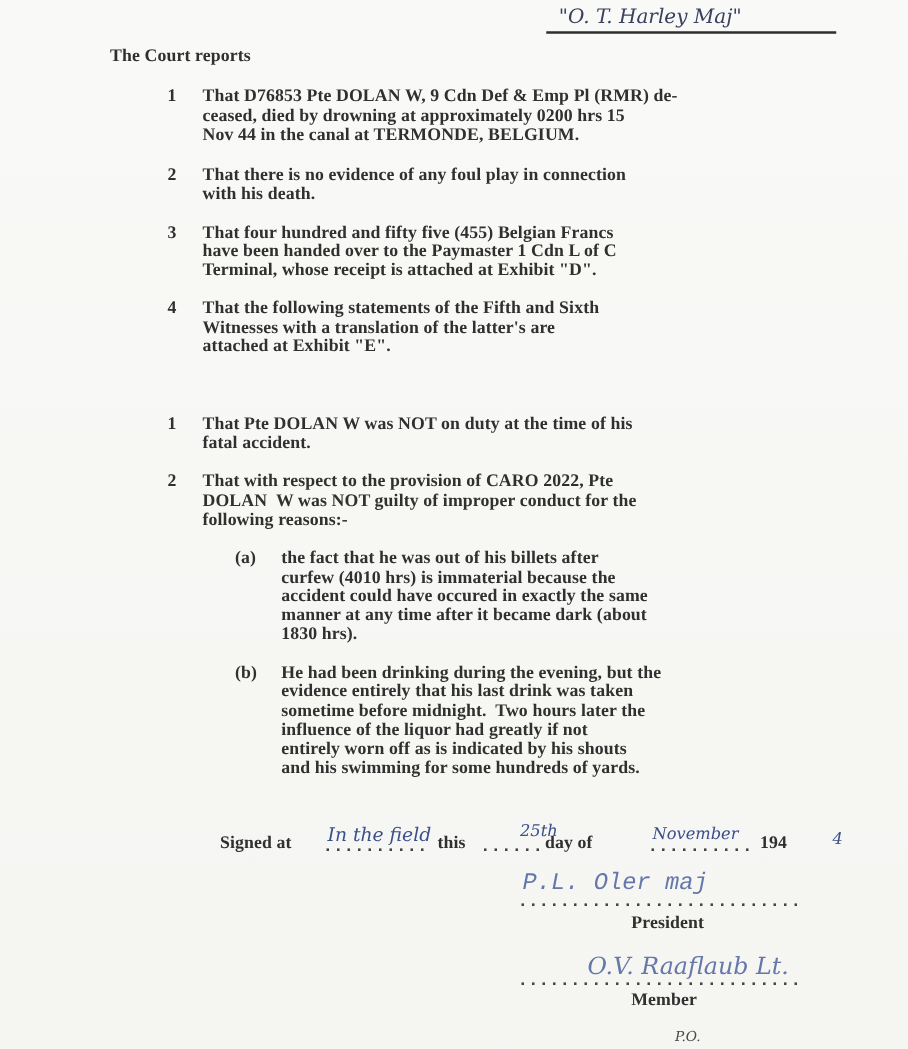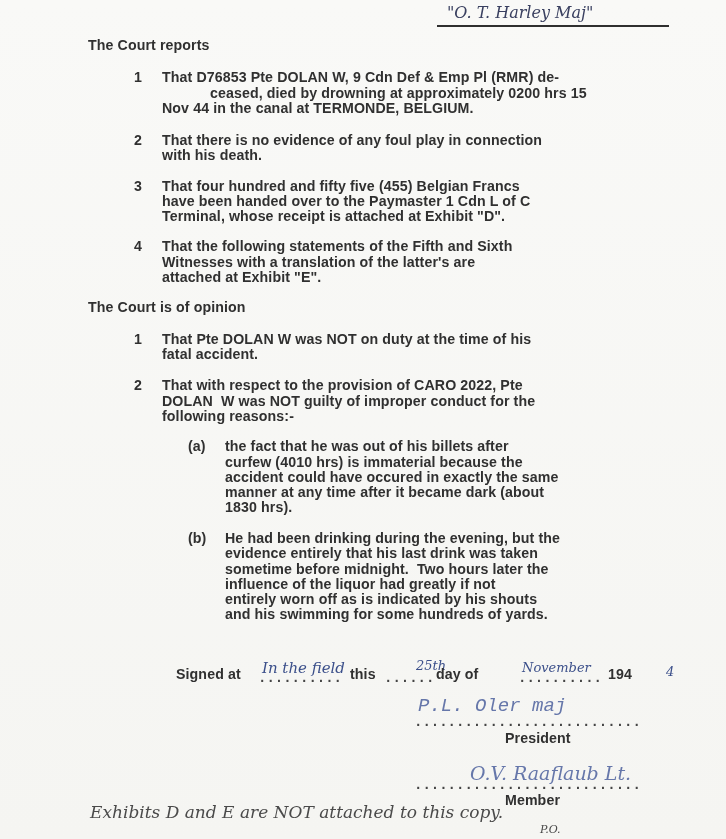--- a/index.html
+++ b/index.html
@@ -5,21 +5,21 @@
     html, body { margin: 0; padding: 0; }
     body {
       width: 726px; height: 839px; overflow: hidden;
       background: #f7f7f5;
       position: relative;
       font-family: "Liberation Mono", "DejaVu Sans Mono", monospace;
       color: #2a2a2a;
     }
     .page { position: absolute; inset: 0; background: linear-gradient(180deg,#f9f9f7 0%, #f5f5f2 100%); }
     .typed {
-      font-family: Liberation Sans, sans-serif;
+      font-family: Liberation Serif, serif;
       font-size: 14.2px;
       line-height: 15.5px;
       font-weight: bold;
       color: #303030;
       letter-spacing: 0.1px;
       white-space: pre;
       position: absolute;
       margin: 0;
     }
     .hand {
@@ -45,21 +45,21 @@
 <div class="page">
 
   <div class="hand top-note">"O. T. Harley Maj"</div>
   <div class="top-rule"></div>
 
   <p class="typed" style="left:88px; top:38px;">The Court reports</p>
 
   <div>
     <p class="typed" style="left:134px; top:70px;">1</p>
     <p class="typed" style="left:162px; top:70px;">That D76853 Pte DOLAN W, 9 Cdn Def &amp; Emp Pl (RMR) de-</p>
-    <p class="typed" style="left:162px; top:86px;margin-left:48px;">ceased, died by drowning at approximately 0200 hrs 15</p>
+    <p class="typed" style="left:162px; top:86px;">ceased, died by drowning at approximately 0200 hrs 15</p>
     <p class="typed" style="left:162px; top:101px;">Nov 44 in the canal at TERMONDE, BELGIUM.</p>
   </div>
 
   <div>
     <p class="typed" style="left:134px; top:133px;">2</p>
     <p class="typed" style="left:162px; top:133px;">That there is no evidence of any foul play in connection</p>
     <p class="typed" style="left:162px; top:148px;">with his death.</p>
   </div>
 
   <div>
@@ -69,21 +69,20 @@
     <p class="typed" style="left:162px; top:209px;">Terminal, whose receipt is attached at Exhibit "D".</p>
   </div>
 
   <div>
     <p class="typed" style="left:134px; top:239px;">4</p>
     <p class="typed" style="left:162px; top:239px;">That the following statements of the Fifth and Sixth</p>
     <p class="typed" style="left:162px; top:255px;">Witnesses with a translation of the latter's are</p>
     <p class="typed" style="left:162px; top:270px;">attached at Exhibit "E".</p>
   </div>
 
-  <p class="typed" style="left:88px; top:300px;">The Court is of opinion</p>
 
   <div>
     <p class="typed" style="left:134px; top:332px;">1</p>
     <p class="typed" style="left:162px; top:332px;">That Pte DOLAN W was NOT on duty at the time of his</p>
     <p class="typed" style="left:162px; top:347px;">fatal accident.</p>
   </div>
 
   <div>
     <p class="typed" style="left:134px; top:378px;">2</p>
     <p class="typed" style="left:162px; top:378px;">That with respect to the provision of CARO 2022, Pte</p>
@@ -129,16 +128,15 @@
     <div class="dots" style="left:414px; top:714px;">...........................</div>
     <p class="typed" style="left:505px; top:731px;">President</p>
   </div>
 
   <div>
     <div class="hand" style="left:438px; top:762px; font-size:19px; color:#6677aa;margin-left:32px;">O.V. Raaflaub Lt.</div>
     <div class="dots" style="left:414px; top:777px;">...........................</div>
     <p class="typed" style="left:505px; top:793px;">Member</p>
   </div>
 
-  <div class="hand hand-pencil" style="left:90px; top:802px; font-size:17px;">Exhibits D and E are NOT attached to this copy.</div>
   <div class="hand hand-pencil" style="left:540px; top:823px; font-size:11px;">P.O.</div>
 
 </div>
 
 </body></html>

